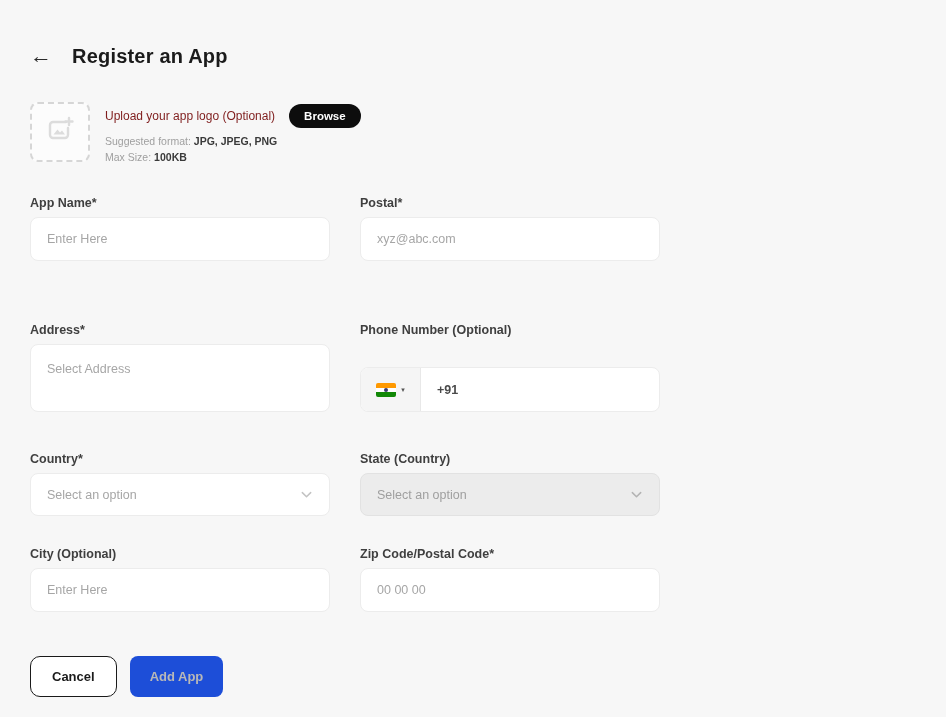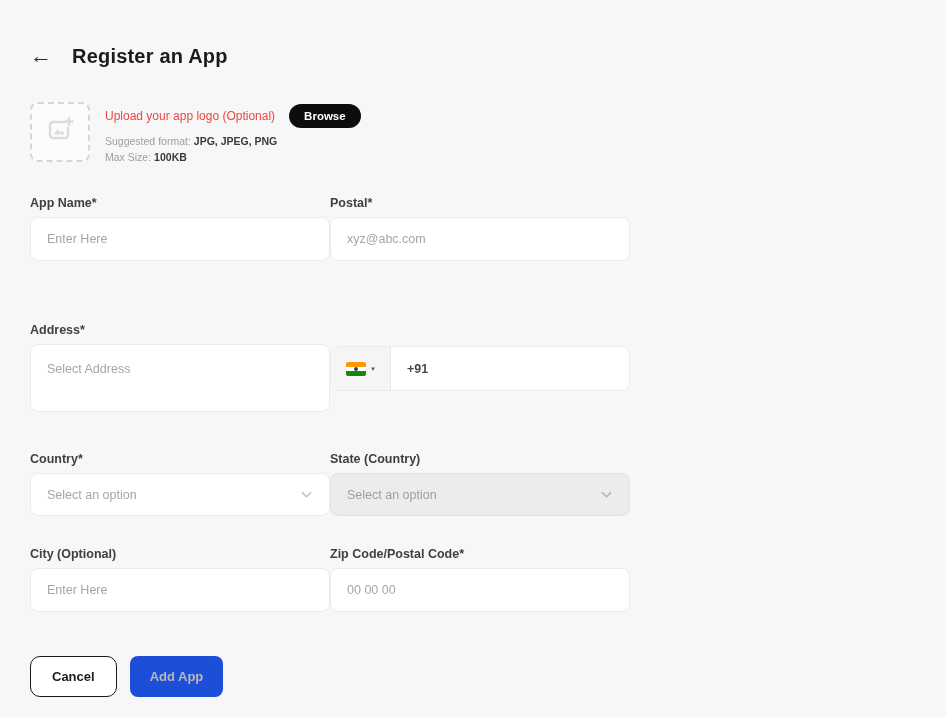--- a/index.html
+++ b/index.html
@@ -23,32 +23,32 @@
 
   
   .upload-section { display: flex; align-items: flex-start; gap: 15px; margin-top: 33px; }
   .upload-box {
     width: 60px; height: 60px; border: 2px dashed #d6d6d6; border-radius: 8px;
     background: #fcfcfc; display: flex; align-items: center; justify-content: center;
     cursor: pointer;
   }
   .upload-info { padding-top: 2px; }
   .upload-row1 { display: flex; align-items: center; gap: 14px; }
-  .upload-label { font-size: 12px; color: #ef4444; font-weight: 400; }
+  .upload-label { font-size: 12px; color: #7f1d1d; font-weight: 400; }
   .browse-btn {
     background: #0d0d0d; color: #fff; border: none; border-radius: 13px;
     font-family: "Liberation Sans", sans-serif;
     font-size: 11.5px; font-weight: 700; padding: 6px 15px; cursor: pointer;
   }
   .upload-meta { font-size: 10.5px; color: #9f9f9f; margin-top: 7px; }
   .upload-meta:last-child { margin-top: 4px; }
   .upload-meta b { color: #3a3a3a; font-weight: 700; margin-left: 3px; }
 
   
-  .form-row { display: flex; }
+  .form-row { display: flex; gap: 30px; }
   .row-1 { margin-top: 33px; }
   .row-2 { margin-top: 62px; }
   .row-3 { margin-top: 40px; }
   .row-4 { margin-top: 31px; }
   .field-group { width: 300px; display: flex; flex-direction: column; }
   .field-label { font-size: 12.5px; font-weight: 700; color: #3f3f3f; margin-bottom: 7px; }
 
   .text-input, .textarea-input, .select-box {
     width: 100%;
     background: #fff;
@@ -159,20 +159,21 @@
       <input class="text-input" type="text" placeholder="xyz@abc.com" style="">
     </div>
   </div>
 
   <div class="form-row row-2">
     <div class="field-group">
       <label class="field-label">Address*</label>
       <textarea class="textarea-input" placeholder="Select Address" style=""></textarea>
     </div>
     <div class="field-group">
+      <label class="field-label">Phone Number (Optional)</label>
       <div class="phone-control">
         <button class="flag-selector">
           <span class="flag">
             <span class="saffron"></span>
               <span class="white"></span>
               <span class="green"></span>
           </span>
           <span class="flag-caret">▾</span>
         </button>
         <input class="phone-input" type="text" value="+91" style="">

